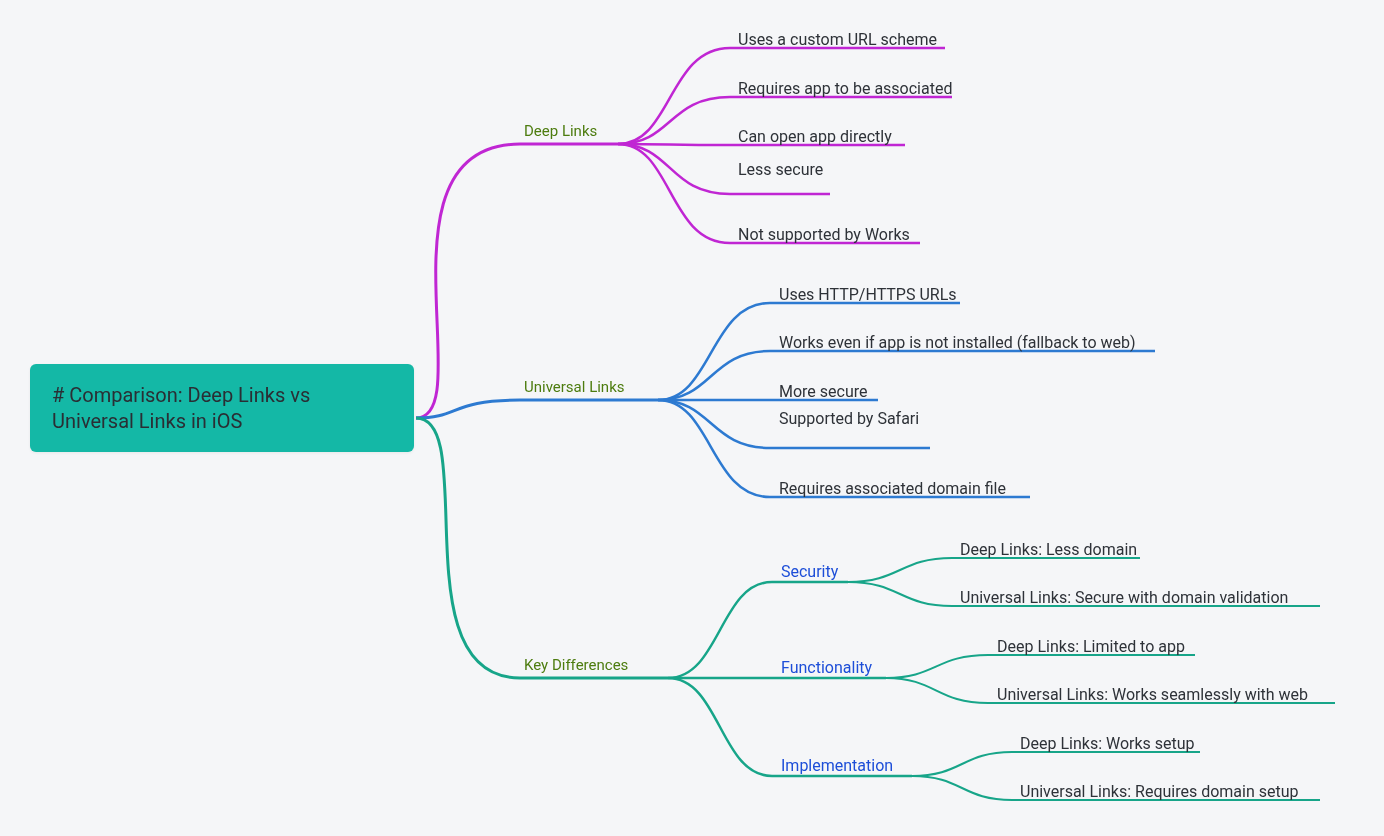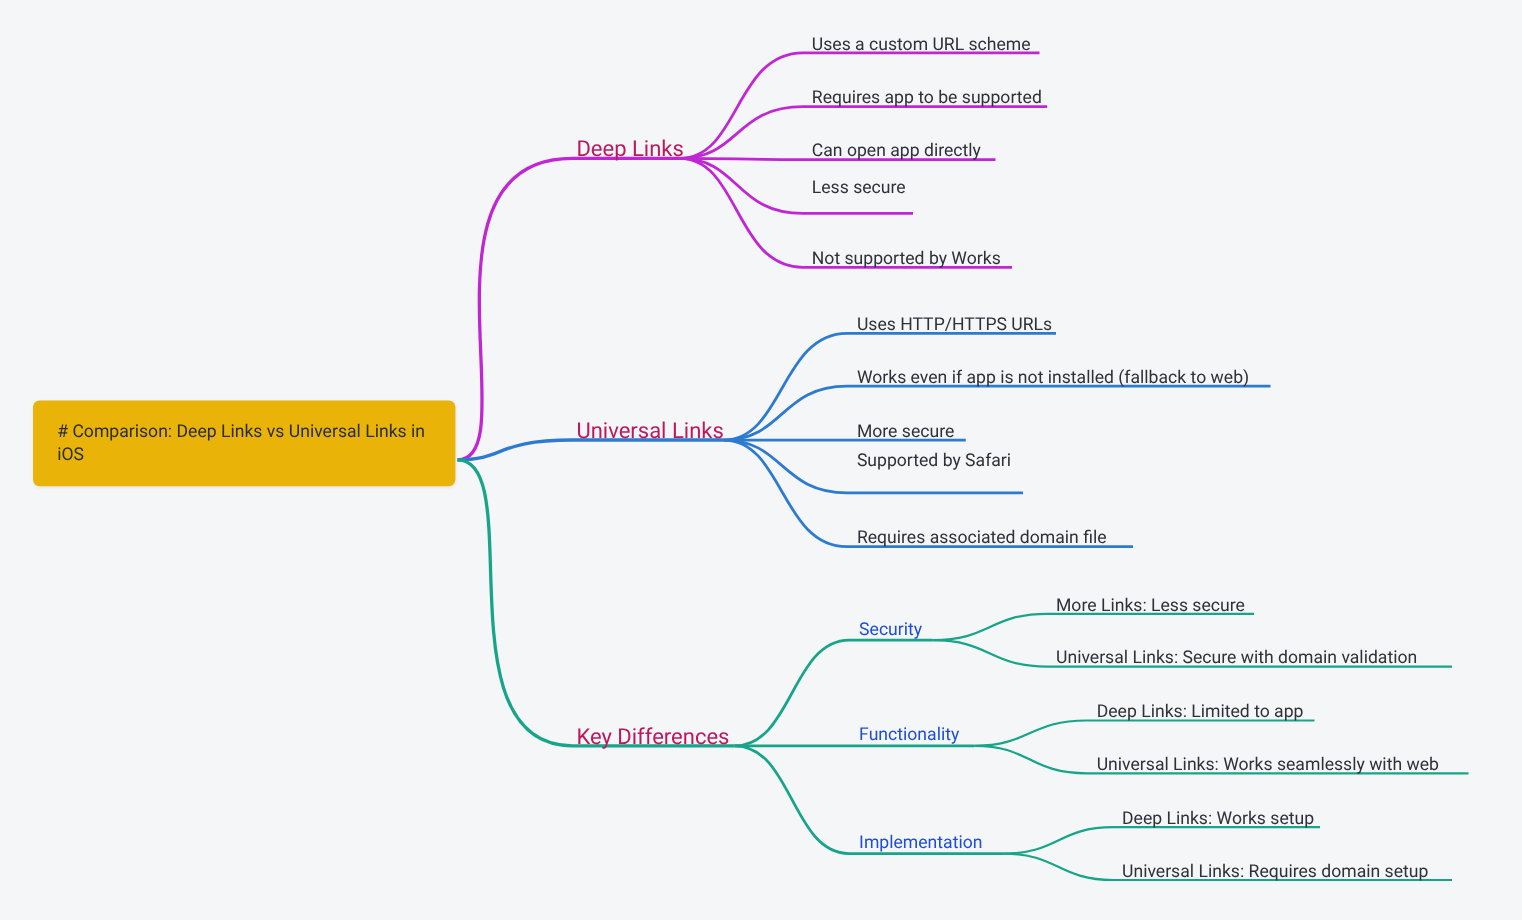--- a/index.html
+++ b/index.html
@@ -19,32 +19,32 @@
     pointer-events: none;
   }
   .node {
     position: absolute;
     font-size: 16px;
     line-height: 1.3;
     color: #1d4ed8;
     white-space: nowrap;
   }
   .root {
-    background: #eab308;
+    background: #14b8a6;
     border-radius: 6px;
     box-shadow: 0 1px 3px rgba(0,0,0,0.06);
     padding: 18px 22px 18px 22px;
     white-space: normal;
     width: 340px;
-    font-size: 16px;
+    font-size: 20px;
     color: #2a2e34;
   }
   .branch {
-    font-size: 20px;
-    color: #be185d;
+    font-size: 15px;
+    color: #4d7c0f;
   }
   .leaf {
     font-size: 16px;
     color: #2e3238;
   }
   .sub {
     font-size: 16px;
   }
 </style>
 </head>
@@ -85,21 +85,21 @@
 
 <div class="node root" style="left:30px; top:364px;">
   <span># Comparison: Deep Links vs Universal Links in iOS</span>
 </div>
 
 <div class="node branch" style="left:524px; top:122px;">
   <span>Deep Links</span>
 </div>
 
 <div class="node leaf" style="left:738px; top:30px;"><span>Uses a custom URL scheme</span></div>
-<div class="node leaf" style="left:738px; top:79px;"><span>Requires app to be supported</span></div>
+<div class="node leaf" style="left:738px; top:79px;"><span>Requires app to be associated</span></div>
 <div class="node leaf" style="left:738px; top:127px;"><span>Can open app directly</span></div>
 <div class="node leaf" style="left:738px; top:160px;"><span>Less secure</span></div>
 <div class="node leaf" style="left:738px; top:225px;"><span>Not supported by Works</span></div>
 
 <div class="node branch" style="left:524px; top:378px;">
   <span>Universal Links</span>
 </div>
 
 <div class="node leaf" style="left:779px; top:285px;"><span>Uses HTTP/HTTPS URLs</span></div>
 <div class="node leaf" style="left:779px; top:333px;"><span>Works even if app is not installed (fallback to web)</span></div>
@@ -107,21 +107,21 @@
 <div class="node leaf" style="left:779px; top:409px;text-align:right;"><span>Supported by Safari</span></div>
 <div class="node leaf" style="left:779px; top:479px;"><span>Requires associated domain file</span></div>
 
 <div class="node branch" style="left:524px; top:656px;">
   <span>Key Differences</span>
 </div>
 
 <div class="node sub" style="left:781px; top:562px;">
   <span>Security</span>
 </div>
-<div class="node leaf" style="left:960px; top:540px;"><span>More Links: Less secure</span></div>
+<div class="node leaf" style="left:960px; top:540px;"><span>Deep Links: Less domain</span></div>
 <div class="node leaf" style="left:960px; top:588px;"><span>Universal Links: Secure with domain validation</span></div>
 
 <div class="node sub" style="left:781px; top:658px;">
   <span>Functionality</span>
 </div>
 <div class="node leaf" style="left:997px; top:637px;"><span>Deep Links: Limited to app</span></div>
 <div class="node leaf" style="left:997px; top:685px;"><span>Universal Links: Works seamlessly with web</span></div>
 
 <div class="node sub" style="left:781px; top:756px;">
   <span>Implementation</span>

